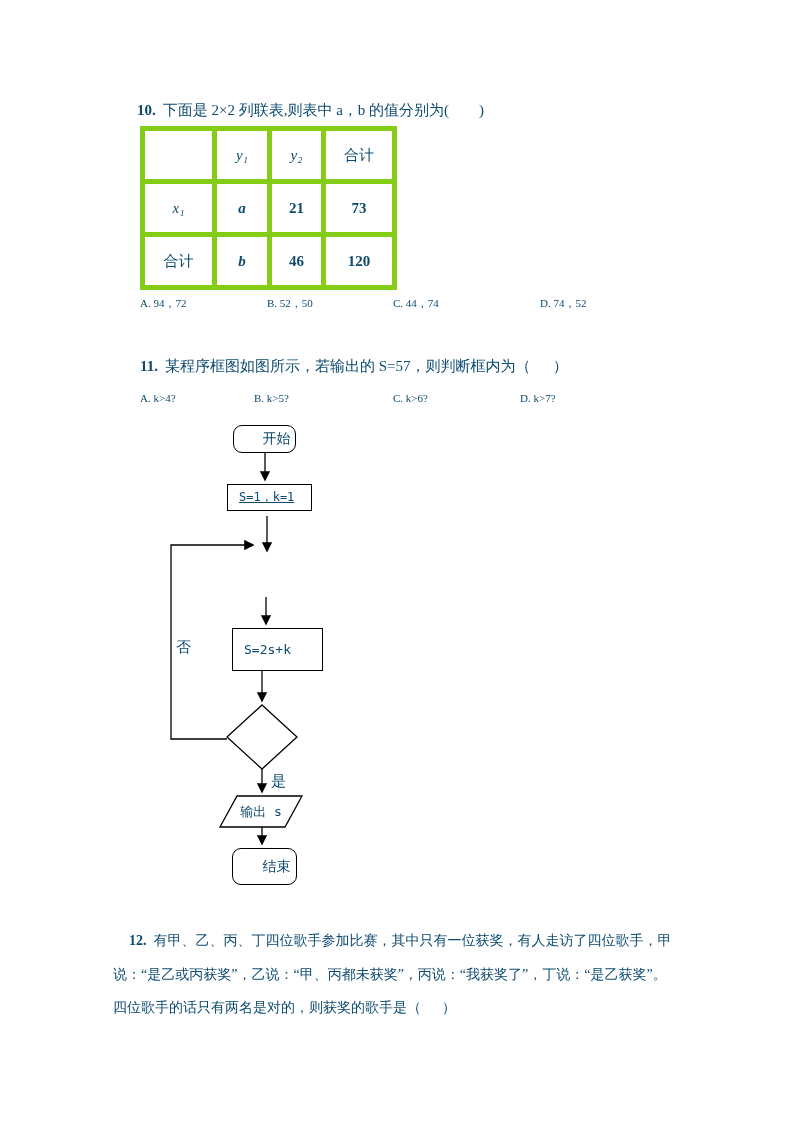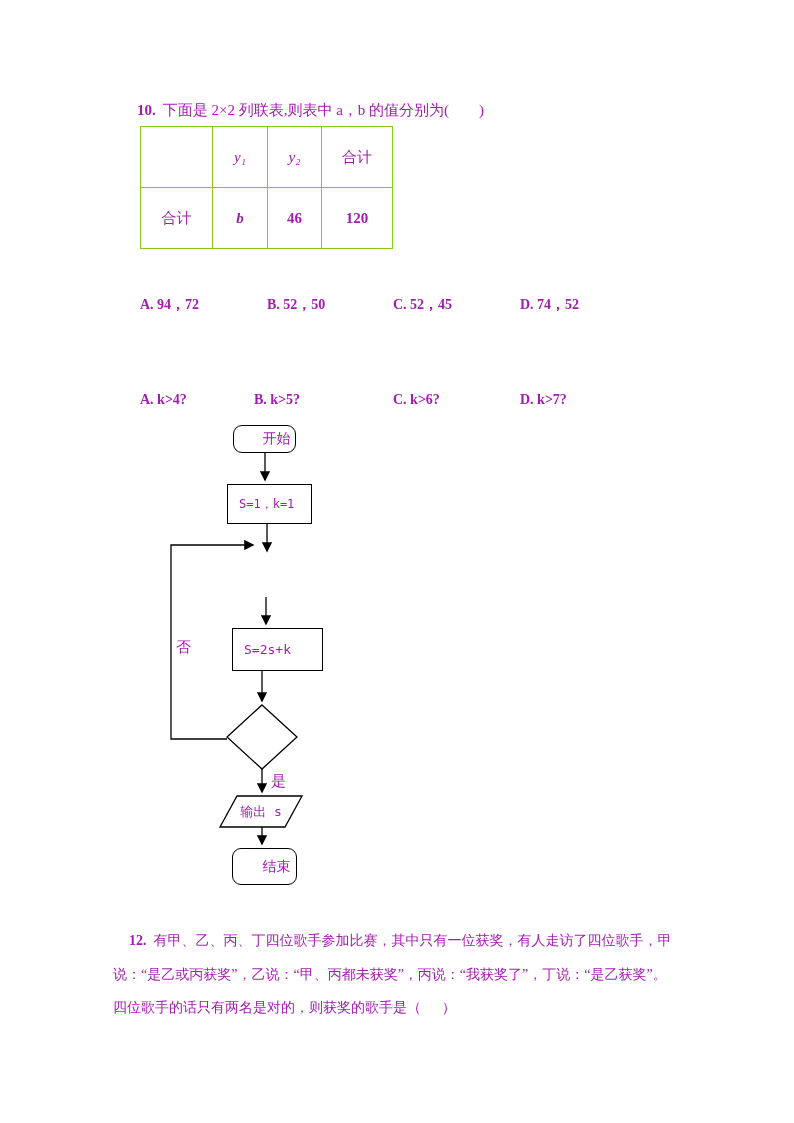--- a/index.html
+++ b/index.html
@@ -1,30 +1,30 @@
 <!DOCTYPE html>
 <html><head>
 <meta charset="utf-8">
 <style>
   html,body { margin:0; padding:0; background:#ffffff; }
   .page {
     position:relative; width:794px; height:1123px; background:#ffffff;
-    font-family:"Liberation Serif","DejaVu Serif",serif; color:#a21caf;
+    font-family:"Liberation Serif","DejaVu Serif",serif; color:#0c4a6e;
     overflow:hidden;
   }
   .abs { position:absolute; }
   .q-line { font-size:15px; white-space:pre; }
   .q-num { font-weight:bold; margin-right:7px; }
-  .opt { position:absolute; font-size:14px; font-weight:bold; white-space:pre; }
+  .opt { position:absolute; font-size:11px; font-weight:normal; white-space:pre; }
 
   
   table.ct { border-collapse:collapse; table-layout:fixed; }
   table.ct td {
-    border:1px solid #84cc16; text-align:center; vertical-align:middle;
-    font-size:15px; height:32px; padding:14px; overflow:hidden;
+    border:5px solid #84cc16; text-align:center; vertical-align:middle;
+    font-size:15px; height:32px; padding:8px; overflow:hidden;
   }
   .c-var  { font-style:italic; font-weight:bold; }
   .c-ivar { font-style:italic; }
   .c-num  { font-weight:bold; }
 
   
   .fbox {
     position:absolute; box-sizing:border-box; border:1px solid #000; background:#fff;
     font-family:"DejaVu Sans Mono","Liberation Mono",monospace; font-size:12px;
     display:flex; align-items:center; padding-left:11px; white-space:pre;
@@ -59,35 +59,42 @@
         <col style="width:71px">
       </colgroup>
     <tbody>
         <tr>
       <td></td>
       <td class="c-ivar">y₁</td>
       <td class="c-ivar">y₂</td>
       <td>合计</td>
     </tr>
     <tr>
+      <td class="c-ivar">x₁</td>
+      <td class="c-var">a</td>
+      <td class="c-num">21</td>
+      <td class="c-num">73</td>
+    </tr>
+    <tr>
       <td>合计</td>
       <td class="c-var">b</td>
       <td class="c-num">46</td>
       <td class="c-num">120</td>
     </tr>
   </tbody>
     </table>
 
   <div>
     <span class="opt" style="left:140px; top:296px;">A. 94，72</span>
     <span class="opt" style="left:267px; top:296px;">B. 52，50</span>
-    <span class="opt" style="left:393px; top:296px;">C. 52，45</span>
-    <span class="opt" style="left:520px; top:296px;">D. 74，52</span>
+    <span class="opt" style="left:393px; top:296px;">C. 44，74</span>
+    <span class="opt" style="left:540px; top:296px;">D. 74，52</span>
   </div>
 
+  <div class="abs q-line" style="left:140px; top:357px;"><span class="q-num">11.</span><span>某程序框图如图所示，若输出的 S=57，则判断框内为（      ）</span></div>
 
   <div>
     <span class="opt" style="left:140px; top:392px;">A. k&gt;4?</span>
     <span class="opt" style="left:254px; top:392px;">B. k&gt;5?</span>
     <span class="opt" style="left:393px; top:392px;">C. k&gt;6?</span>
     <span class="opt" style="left:520px; top:392px;">D. k&gt;7?</span>
   </div>
 
   <svg class="flow" width="794" height="1123" viewBox="0 0 794 1123">
     <defs>
@@ -102,21 +109,21 @@
     <line x1="262" y1="671" x2="262" y2="701" stroke="#000" stroke-width="1.3" marker-end="url(#arr)"></line>
     <line x1="262" y1="769" x2="262" y2="792" stroke="#000" stroke-width="1.3" marker-end="url(#arr)"></line>
     <line x1="262" y1="827" x2="262" y2="844" stroke="#000" stroke-width="1.3" marker-end="url(#arr)"></line>
     <polygon points="262,705 297,737 262,769 227,737" fill="#fff" stroke="#000" stroke-width="1.3"></polygon>
     <polygon points="237,796 302,796 285,827 220,827" fill="#fff" stroke="#000" stroke-width="1.3"></polygon>
   </svg>
 
   <div class="fterm" style="left:233px; top:425px; width:63px; height:28px;">
       <span>开始</span>
     </div>
-  <div class="fbox" style="left:227px; top:484px; width:85px; height:40px;"><span>S=1，k=1</span></div>
+  <div class="fbox" style="left:227px; top:484px; width:85px; height:27px;text-decoration:underline;"><span>S=1，k=1</span></div>
   <div class="fbox" style="left:232px; top:628px; width:91px; height:43px; font-size:13px;"><span>S=2s+k</span></div>
   <div class="flabel" style="left:176px; top:638px;">否</div>
   <div class="flabel" style="left:271px; top:772px;">是</div>
   <div class="fout" style="left:229px; top:803px; width:64px;">输出 s</div>
   <div class="fterm" style="left:232px; top:848px; width:65px; height:37px;">
       <span>结束</span>
     </div>
 
   <div>
     <div class="q12-line" style="left:129px; top:932px;"><span class="q-num">12.</span><span>有甲、乙、丙、丁四位歌手参加比赛，其中只有一位获奖，有人走访了四位歌手，甲</span></div>

